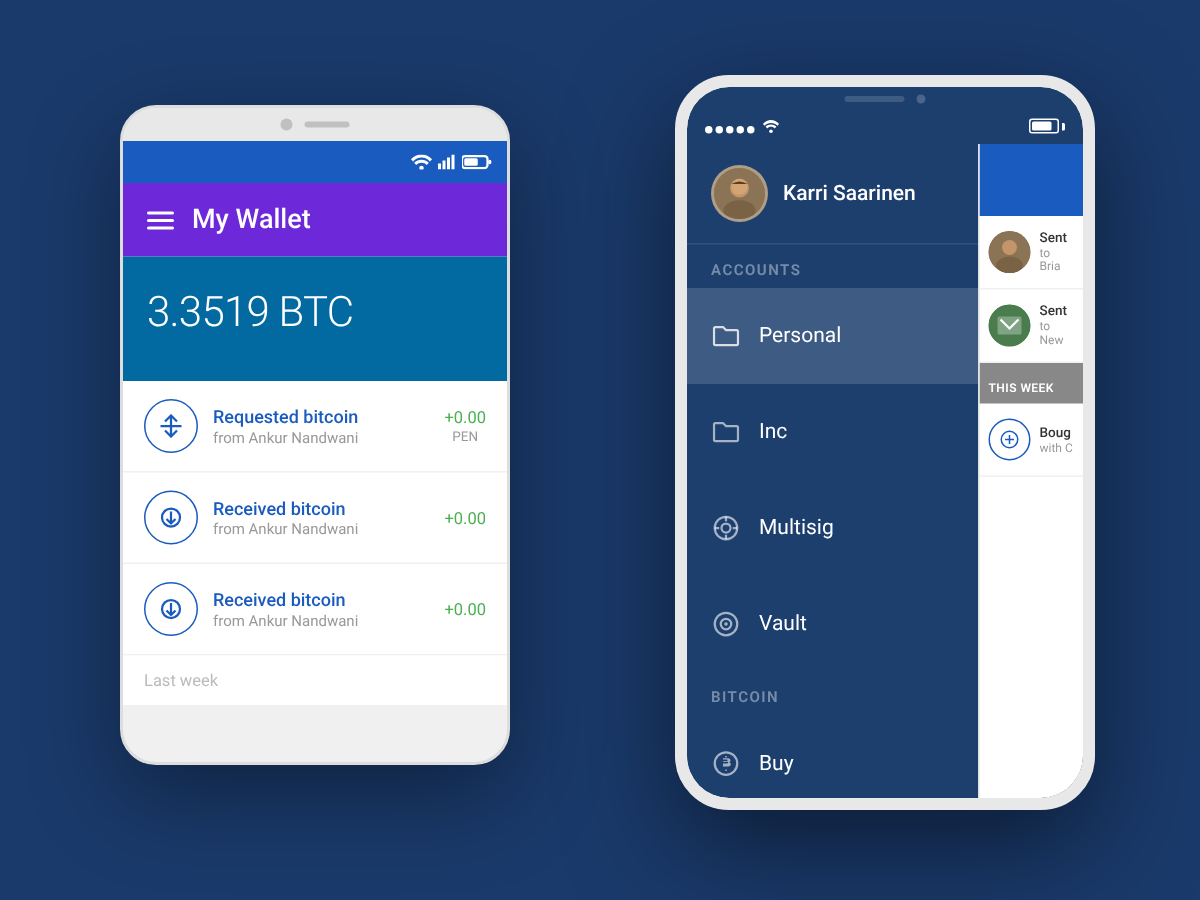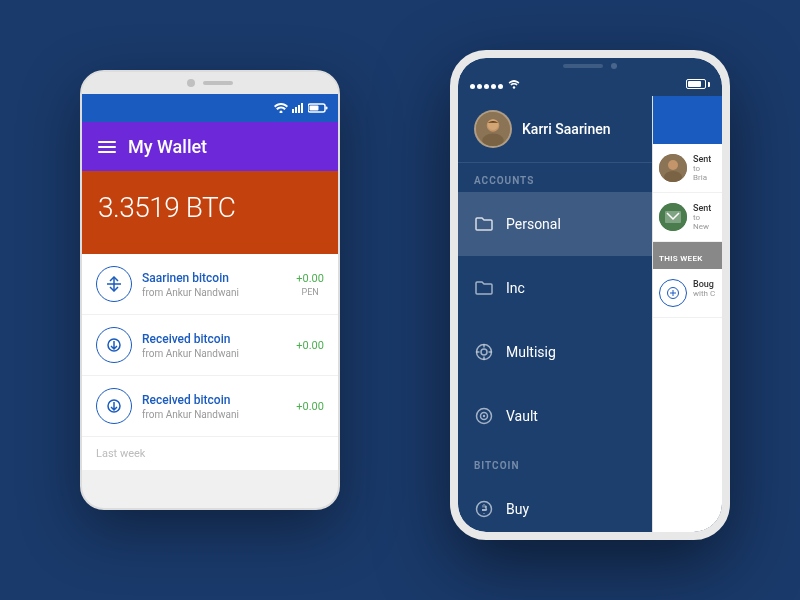--- a/index.html
+++ b/index.html
@@ -78,21 +78,21 @@
       border-radius: 1px;
     }
 
     .android-header-title {
       color: white;
       font-size: 18px;
       font-weight: 500;
     }
 
     .android-balance-section {
-      background: #c2410c;
+      background: #0369a1;
       padding: 20px 16px 30px;
     }
 
     .android-btc-amount {
       color: white;
       font-size: 28px;
       font-weight: 300;
       letter-spacing: -0.5px;
     }
 
@@ -337,20 +337,21 @@
       flex-shrink: 0;
     }
 
     .drawer-item-label {
       color: white;
       font-size: 14px;
     }
 
     .peek-item {
       display: flex;
+      align-items: center;
       padding: 10px 6px;
       border-bottom: 1px solid #f0f0f0;
       gap: 6px;
     }
 
     
     .android-top-bar {
       background: #e8e8e8;
       height: 22px;
       display: flex;
@@ -444,21 +445,21 @@
 
     <div class="android-transactions">
       <div class="transaction-item">
         <div class="tx-icon">
           <svg width="16" height="16" viewBox="0 0 16 16" fill="none">
             <path d="M8 1v14M1 8h14" stroke="#1a5bbf" stroke-width="1.5"></path>
             <path d="M4 5l4-4 4 4M12 11l-4 4-4-4" stroke="#1a5bbf" stroke-width="1.5" fill="none"></path>
           </svg>
         </div>
         <div class="tx-info">
-          <div class="tx-title">Saarinen bitcoin</div>
+          <div class="tx-title">Requested bitcoin</div>
           <div class="tx-subtitle">from Ankur Nandwani</div>
         </div>
         <div class="tx-amount">
           <div class="tx-value">+0.00</div>
           <div class="tx-status">PEN</div>
         </div>
       </div>
 
       <div class="transaction-item">
         <div class="tx-icon">

